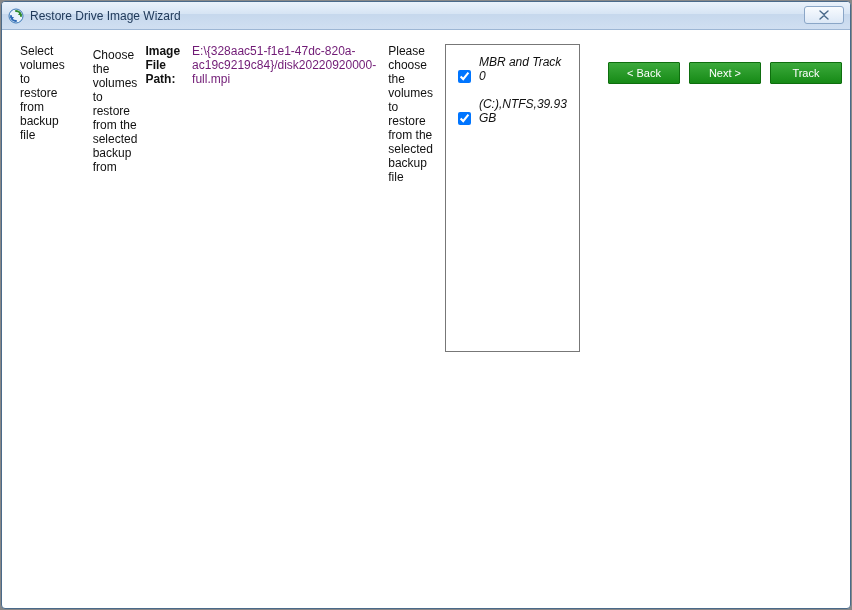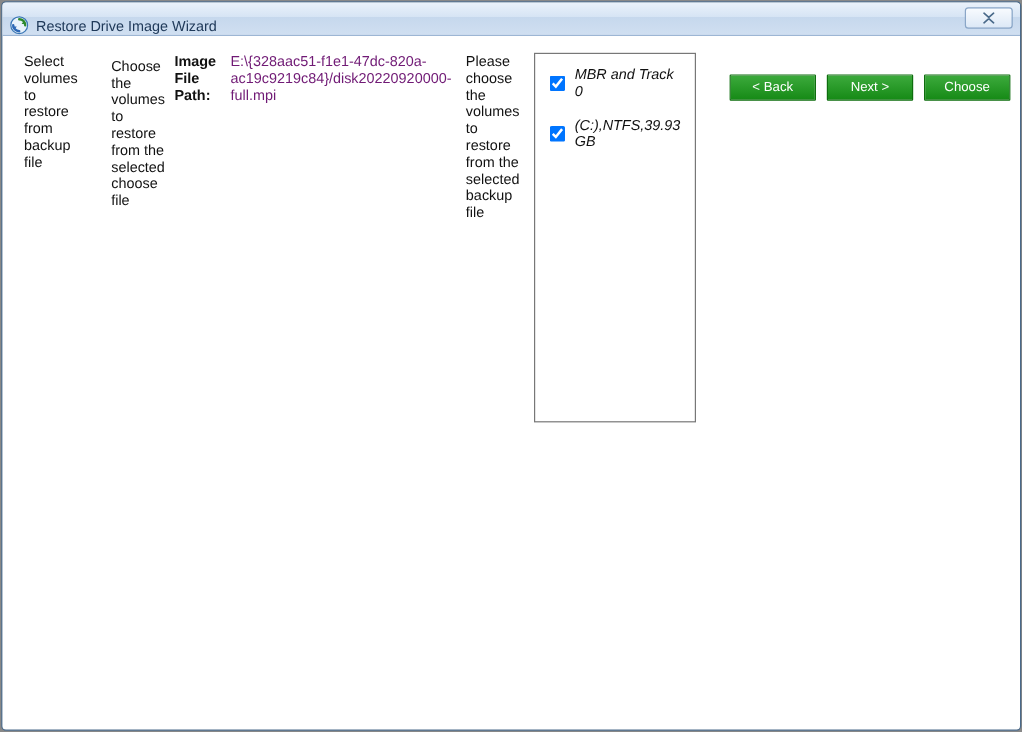--- a/index.html
+++ b/index.html
@@ -24,21 +24,21 @@
       border-radius: 4px;
       display: flex;
       flex-direction: column;
       overflow: hidden;
     }
     .titlebar {
       height: 28px;
       background: linear-gradient(to bottom, #eaf2fb 0%, #d6e4f4 45%, #c6d8ed 46%, #d0dff1 100%);
       border-bottom: 1px solid #9db6d4;
       display: flex;
-      align-items: flex-end;
+      align-items: center;
       padding: 0 6px;
       position: relative;
     }
     .titlebar .app-icon {
       width: 16px;
       height: 16px;
       margin-right: 6px;
     }
     .titlebar .title {
       color: #203a5a;
@@ -106,21 +106,21 @@
     }
     .volume-box {
       margin: 0 12px;
       border: 1px solid #777;
       height: 308px;
       padding: 10px 12px;
       background: #fff;
     }
     .volume-item {
       display: flex;
-      align-items: center;
+      align-items: flex-end;
       margin-bottom: 14px;
       font-style: italic;
       font-size: 12px;
       color: #111;
     }
     .volume-item input[type="checkbox"] {
       width: 13px;
       height: 13px;
       margin-right: 8px;
       cursor: pointer;
@@ -164,21 +164,21 @@
     <span class="title">Restore Drive Image Wizard</span>
     <div class="close-btn">
       <svg viewBox="0 0 12 10">
         <path d="M2 1 L6 4.5 L10 1 M2 9 L6 5.5 L10 9" stroke="#4a6a8a" stroke-width="1.4" fill="none" stroke-linecap="round"></path>
       </svg>
     </div>
   </div>
 
   <div class="content">
     <div class="intro-heading">Select volumes to restore from backup file</div>
-    <div class="intro-sub">Choose the volumes to restore from the selected choose file</div>
+    <div class="intro-sub">Choose the volumes to restore from the selected backup from</div>
     <hr class="hr">
 
     <div class="section-label">Image File Path:</div>
     <div class="path-text">E:\{328aac51-f1e1-47dc-820a-ac19c9219c84}/disk20220920000-full.mpi</div>
 
     <div class="choose-label">Please choose the volumes to restore from the selected backup file</div>
 
     <div class="volume-box">
       <label class="volume-item">
         <input type="checkbox" checked="" style="">
@@ -186,18 +186,18 @@
       </label>
       <label class="volume-item">
         <input type="checkbox" checked="" style="">
         <span>(C:),NTFS,39.93 GB</span>
       </label>
     </div>
 
     <div class="button-row">
       <button class="btn">&lt; Back</button>
       <button class="btn">Next &gt;</button>
-      <button class="btn">Choose</button>
+      <button class="btn">Track</button>
       <button class="btn">Help</button>
     </div>
   </div>
 
 </div>
 
 </body></html>

